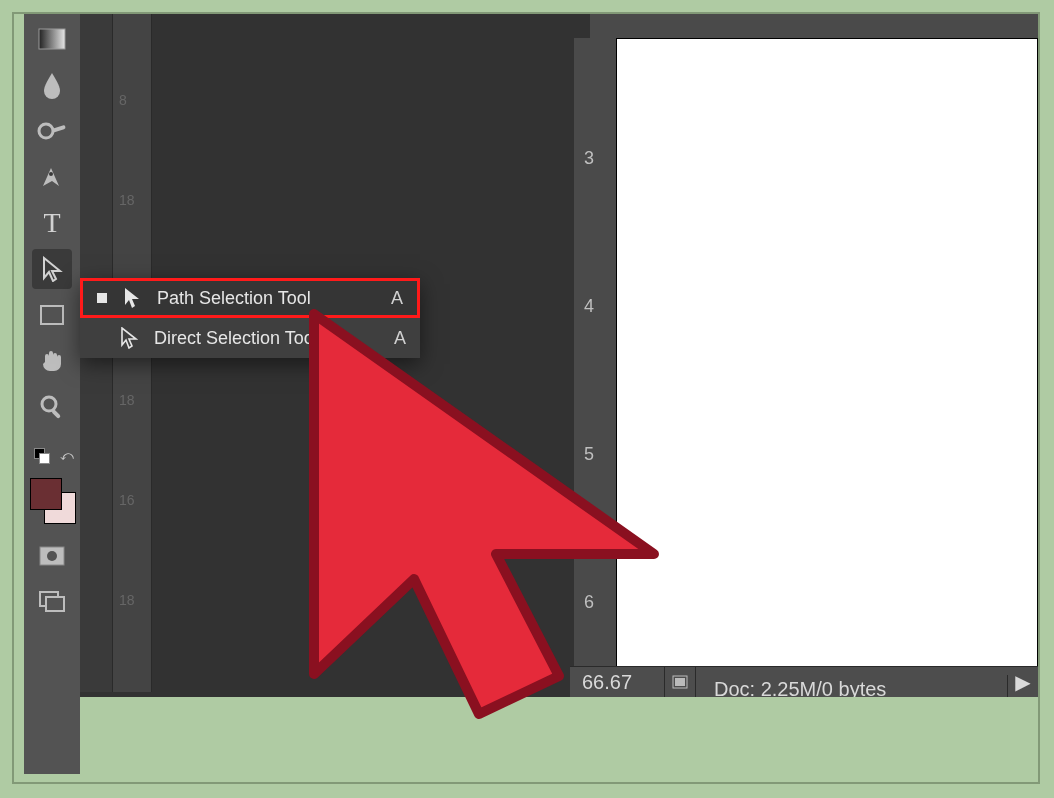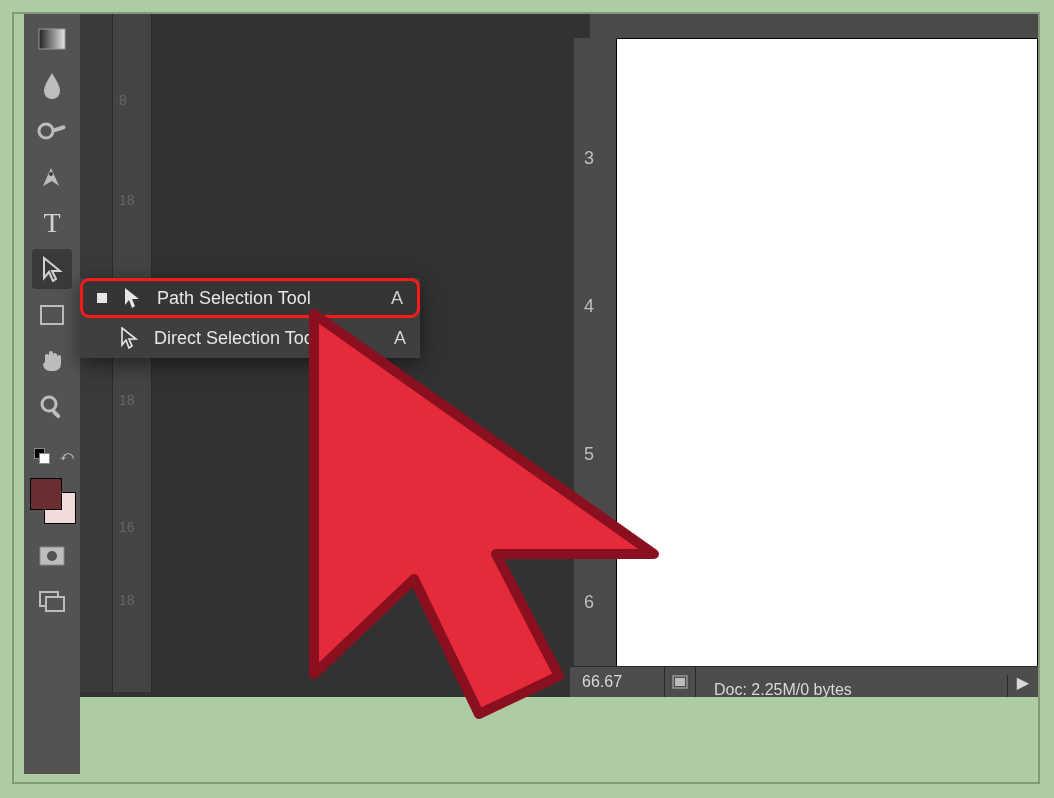--- a/index.html
+++ b/index.html
@@ -127,21 +127,21 @@
 
   
   .status-bar {
     position: absolute;
     left: 490px;
     right: 0;
     bottom: 85px;
     height: 30px;
     background: #4d4d4d;
     color: #d9d9d9;
-    font-size: 16px;
+    font-size: 20px;
     display: flex;
     align-items: center;
     border-top: 1px solid #2a2a2a;
   }
   .status-zoom {
     padding: 0 12px;
     border-right: 1px solid #2a2a2a;
     height: 100%;
     display: flex;
     align-items: center;
@@ -204,21 +204,20 @@
     box-shadow: 0 6px 20px rgba(0,0,0,.5);
     z-index: 3;
   }
   .flyout-item {
     display: flex;
     align-items: center;
     height: 40px;
     padding: 0 14px;
     gap: 14px;
     box-sizing: border-box;
-    border-radius: 9px;
   }
   .flyout-item.selected {
     border: 3px solid #ff1a1a;
     background: #353535;
   }
   .flyout-marker {
     width: 10px;
     height: 10px;
     background: #e6e6e6;
     flex-shrink: 0;
@@ -358,21 +357,21 @@
 
   <div class="workarea">
 
     <div class="left-rule-col"></div>
 
     <div class="v-ruler">
       <span class="rc1-label" style="top:78px">8</span>
       <span class="rc1-label" style="top:178px">18</span>
       <span class="rc1-label" style="top:278px">12</span>
       <span class="rc1-label" style="top:378px">18</span>
-      <span class="rc1-label" style="top:505px">16</span>
+      <span class="rc1-label" style="top:478px">16</span>
       <span class="rc1-label" style="top:578px">18</span>
     </div>
 
     <div class="canvas-corner"></div>
 
     <div class="v-ruler-2">
       <span class="tick-label" style="top:110px">3</span>
       <span class="tick-label" style="top:258px">4</span>
       <span class="tick-label" style="top:406px">5</span>
       <span class="tick-label" style="top:554px">6</span>

